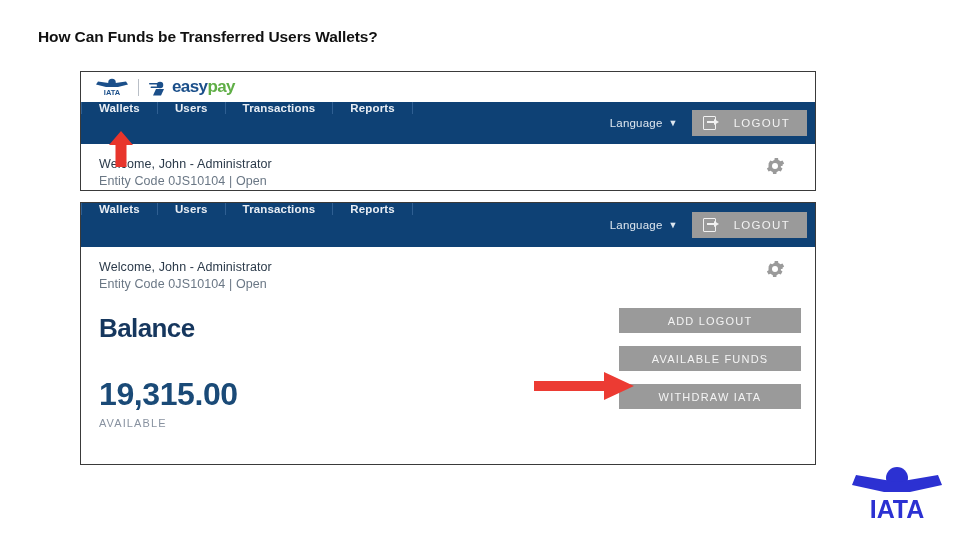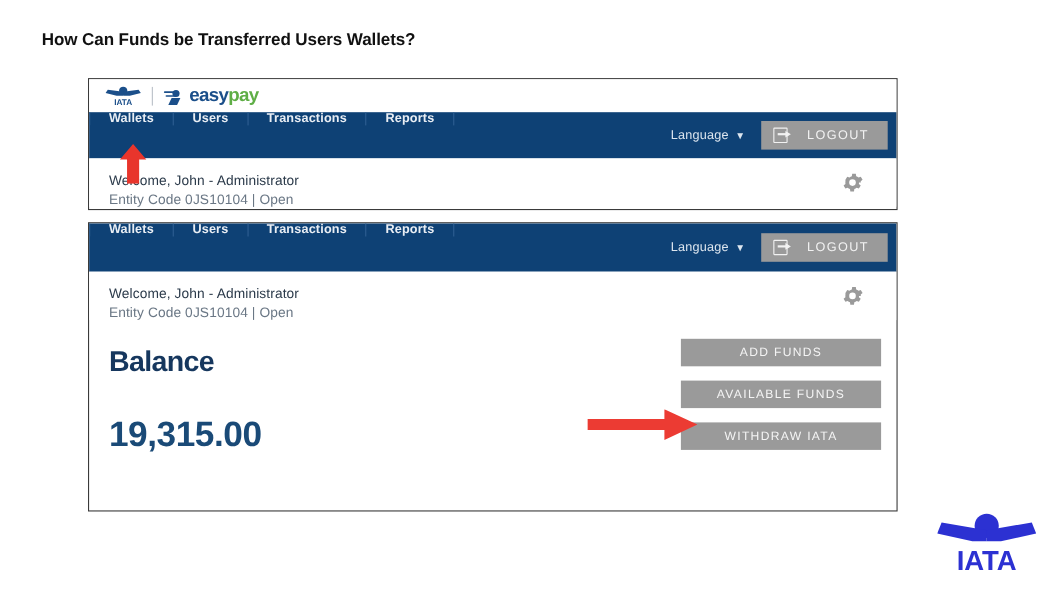--- a/index.html
+++ b/index.html
@@ -234,23 +234,24 @@
         <svg width="20" height="20" viewBox="0 0 24 24" aria-hidden="true">
           <path fill="#9a9a9a" d="M12 8.2a3.8 3.8 0 1 0 0 7.6 3.8 3.8 0 0 0 0-7.6zm9.1 3.8c0-.5-.05-1-.13-1.5l2.03-1.55-2-3.46-2.4.95a8.6 8.6 0 0 0-2.6-1.5l-.36-2.54h-4l-.36 2.54c-.94.33-1.82.84-2.6 1.5l-2.4-.95-2 3.46L4.3 10.5a9.4 9.4 0 0 0 0 3l-2.03 1.55 2 3.46 2.4-.95c.78.66 1.66 1.17 2.6 1.5l.36 2.54h4l.36-2.54a8.6 8.6 0 0 0 2.6-1.5l2.4.95 2-3.46-2.03-1.55c.08-.5.13-1 .13-1.5z"></path>
           <circle cx="12" cy="12" r="3.6" fill="#ffffff"></circle>
         </svg>
       </span>
     </div>
 
     <div class="balance-area">
       <div class="balance-label">Balance</div>
       <div class="balance-amount">19,315.00</div>
+      <div class="balance-sub">AVAILABLE</div>
 
       <div class="actions">
-        <div class="action-btn">ADD FUNDS</div>
+        <div class="action-btn">ADD LOGOUT</div>
         <div class="action-btn">AVAILABLE FUNDS</div>
         <div class="action-btn">WITHDRAW IATA</div>
       </div>
     </div>
   </div>
 
   <div class="arrow-up">
     <svg width="26" height="36" viewBox="0 0 26 36" aria-hidden="true">
       <path d="M13 0 L25 14 L18.5 14 L18.5 36 L7.5 36 L7.5 14 L1 14 Z" fill="#e8352c"></path>
     </svg>

